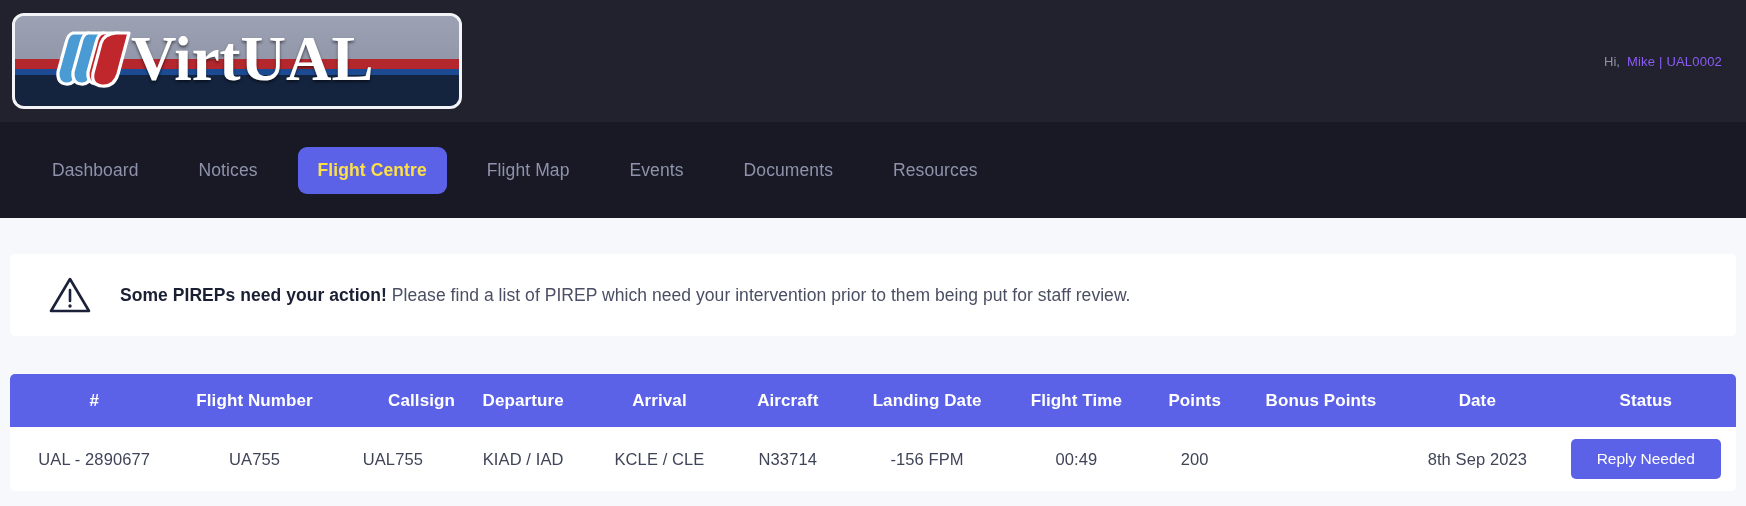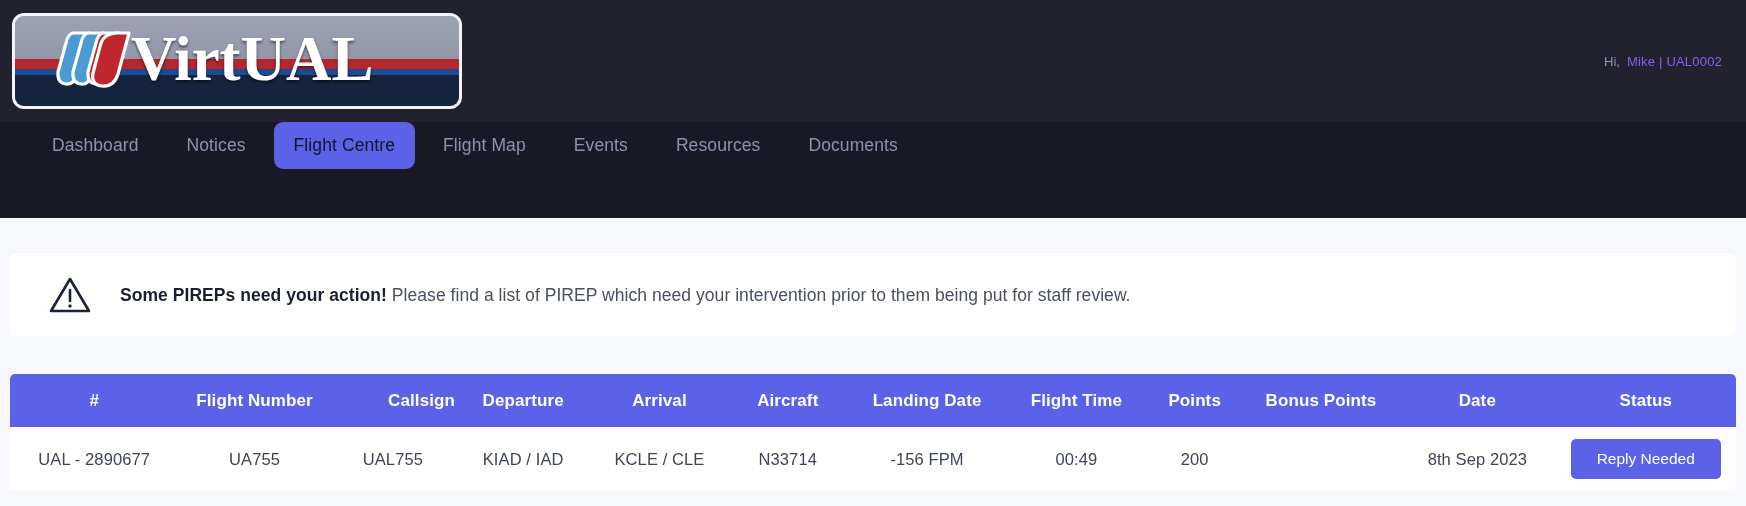--- a/index.html
+++ b/index.html
@@ -102,37 +102,37 @@
     font-weight: normal;
     color: #8b5cf6;
     letter-spacing: .2px;
   }
 
   
   .nav-bar {
     height: 96px;
     background: #191926;
     display: flex;
-    align-items: flex-start;
+    align-items: center;
     padding-left: 32px;
-    gap: 8px;
+    gap: 20px;
   }
   .nav-item {
     font-size: 17.5px;
     color: #8e93ab;
     padding: 13px 20px;
     border-radius: 9px;
     white-space: nowrap;
     cursor: pointer;
     letter-spacing: .1px;
   }
   .nav-item.active {
     background: #5b62e8;
-    color: #0f172a;
-    font-weight: normal;
+    color: #fde047;
+    font-weight: bold;
   }
 
   
   .page-body {
     background: #f7f8fb;
     height: 288px;
     padding: 0 10px;
   }
   .spacer-top { height: 36px; }
 
@@ -243,22 +243,22 @@
     <span class="greeting-name">Mike | UAL0002</span>
   </div>
 </div>
 
 <div class="nav-bar">
   <div class="nav-item">Dashboard</div>
   <div class="nav-item">Notices</div>
   <div class="nav-item active">Flight Centre</div>
   <div class="nav-item">Flight Map</div>
   <div class="nav-item">Events</div>
+  <div class="nav-item">Documents</div>
   <div class="nav-item">Resources</div>
-  <div class="nav-item">Documents</div>
 </div>
 
 <div class="page-body">
 
   <div class="spacer-top"></div>
 
   <div class="alert-card">
     <svg class="warn-icon" width="44" height="40" viewBox="0 0 44 40">
       <path d="M22 4 L41 36 L3 36 Z" fill="none" stroke="#1a2138" stroke-width="2.6" stroke-linejoin="round"></path>
       <line x1="22" y1="15" x2="22" y2="26" stroke="#1a2138" stroke-width="2.6" stroke-linecap="round"></line>

